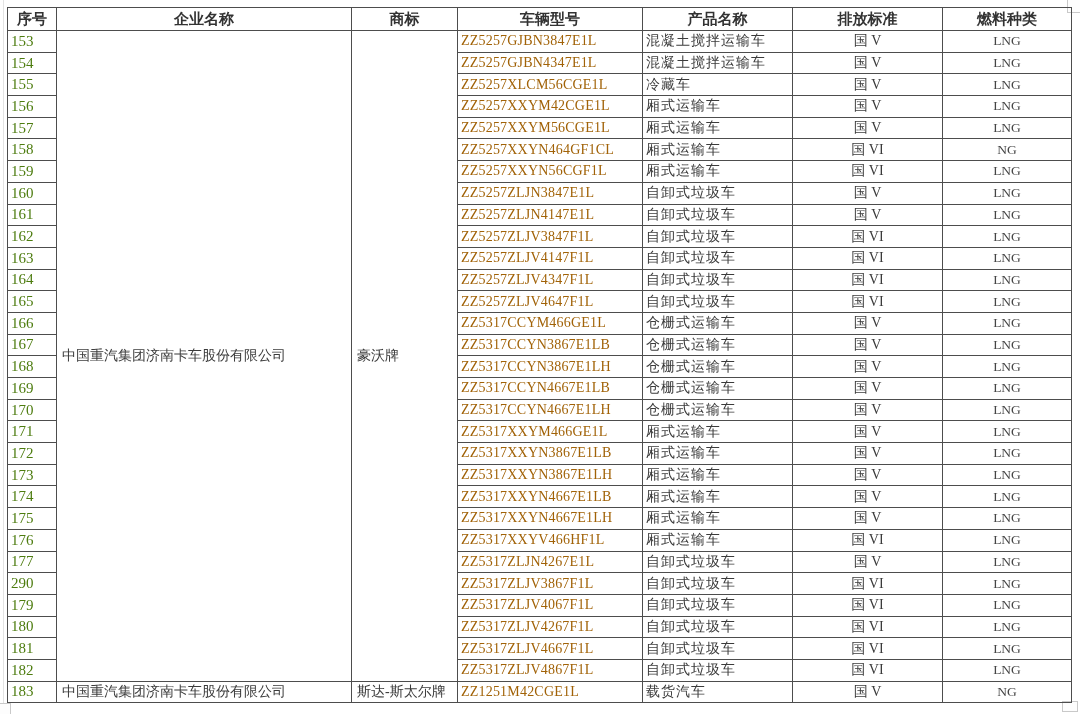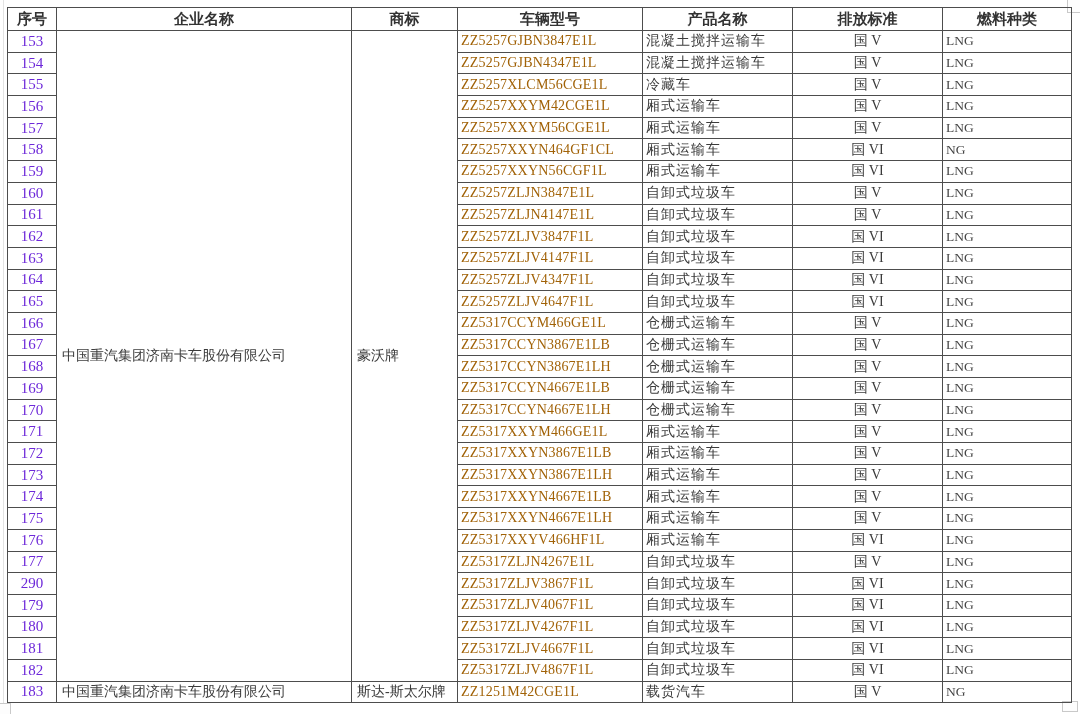--- a/index.html
+++ b/index.html
@@ -49,27 +49,27 @@
     font-weight: normal;
   }
   .doc-table thead tr { height: 23px; }
   .doc-table tbody tr { height: 21.7px; }
   .doc-table th {
     font-weight: bold;
     font-size: 15px;
     text-align: center;
     color: #333333;
   }
-  td.cell-no      { text-align: center; font-size: 15px; color: #6d28d9; }
+  td.cell-no      { font-size: 15px; color: #4d7c0f; }
   td.cell-company { text-align: left;   font-size: 14px; padding-left: 5px; margin-left: 32px; }
   td.cell-trademark { text-align: left; font-size: 14px; padding-left: 5px; }
   td.cell-model   { text-align: left;   font-size: 14px; letter-spacing: 0.2px; color: #a16207; }
   td.cell-product { text-align: left;   font-size: 14px; letter-spacing: 1px; }
   td.cell-standard{ text-align: center; font-size: 14px; }
-  td.cell-fuel    { text-align: left; font-size: 13.5px; color: #454545; }
+  td.cell-fuel    { text-align: center; font-size: 13.5px; color: #454545; }
 </style>
 </head>
 <body>
 
 <div class="page">
   <div class="edge-line-left"></div>
   <div class="corner-mark corner-tr"></div>
   <div class="corner-mark corner-br"></div>
   <div class="corner-mark corner-bl"></div>
 

